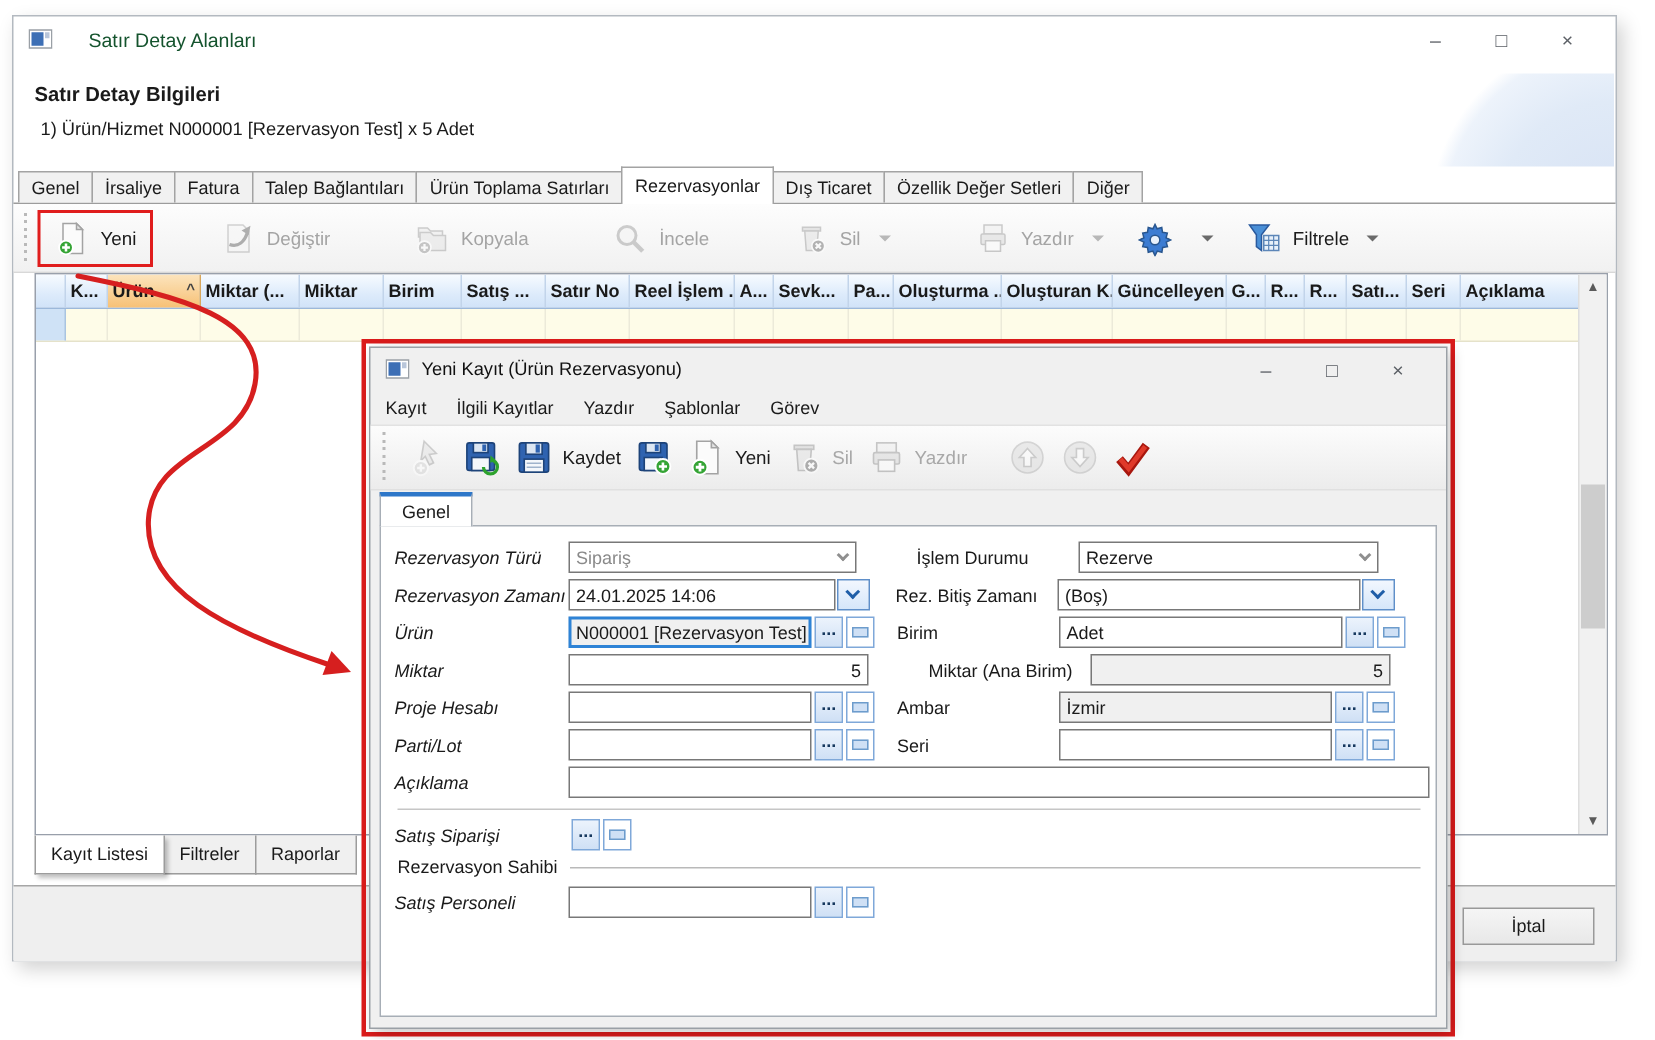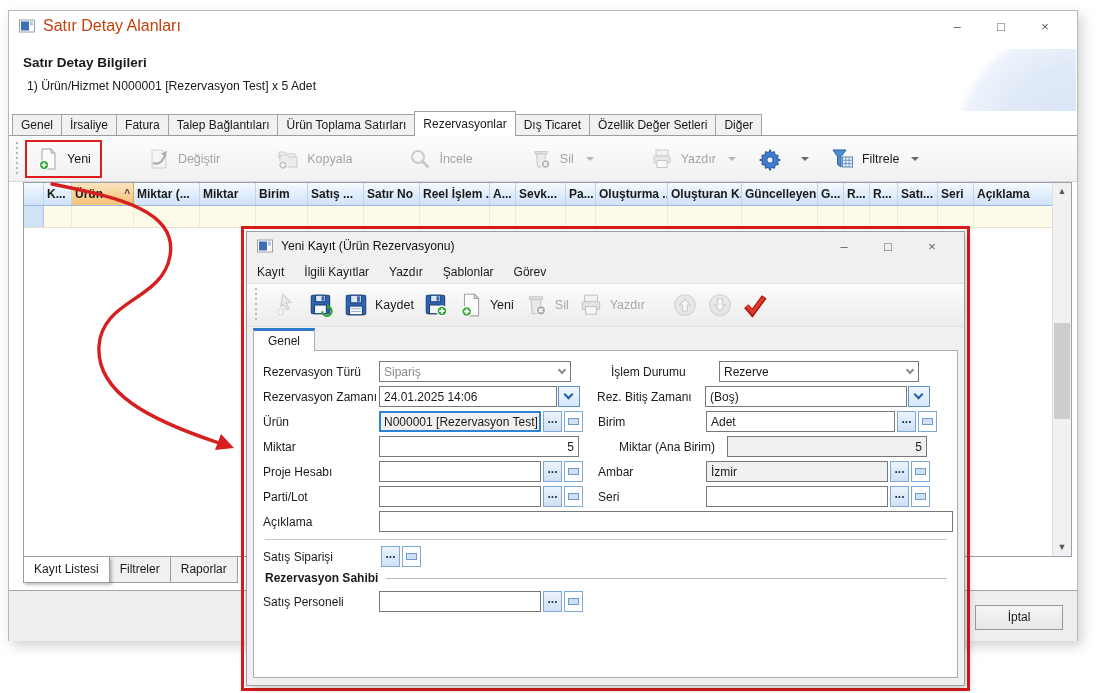--- a/index.html
+++ b/index.html
@@ -11,21 +11,21 @@
   }
 
   
   .main-window {
     position: absolute; left: 8px; top: 10px; width: 1070px; height: 631px;
     background: #fff; border: 1px solid #b3b9c0;
     box-shadow: 4px 5px 12px rgba(0,0,0,.18); z-index: 1;
   }
   .titlebar { position: absolute; left: 0; top: 0; right: 0; height: 30px;
     display: flex; align-items: center; gap: 8px; padding: 0 10px; }
-  .titlebar .ttl { color: #c2410c; font-size: 16px; }
+  .titlebar .ttl { color: #14532d; font-size: 13px; margin-left: 16px; }
   .win-controls { margin-left: auto; display: flex; gap: 0; }
   .win-btn { width: 44px; text-align: center; color: #5c6066; font-size: 13px; cursor: default; }
 
   .header-area { position: absolute; left: 0; top: 30px; right: 1px; height: 70px; overflow: hidden; }
   .corner-decor { position: absolute; right: 0; top: 8px; width: 170px; height: 92px;
     background: radial-gradient(circle at 100% 105%, #d7e2f4 0%, #e0eaf7 40%, #edf3fb 58%, rgba(240,245,252,0) 63%); }
   .h-title { position: absolute; left: 14px; top: 14px; font-weight: bold; font-size: 13.5px; }
   .h-sub { position: absolute; left: 18px; top: 38px; font-size: 12.2px; }
 
   .tabs { position: absolute; left: 0; top: 100px; right: 0; height: 25px;
@@ -104,21 +104,21 @@
   .dtb-btn.disabled .dicon { opacity: .45; filter: grayscale(1); }
   .dicon { width: 26px; height: 26px; }
 
   .d-tabstrip { position: absolute; left: 6px; top: 96px; right: 6px; height: 23px; }
   .d-tab { display: inline-block; height: 23px; padding: 0 14px; line-height: 21px; background: #fff;
     border: 1px solid #a7aeb6; border-top: 3px solid #2e77c9; border-bottom: none; position: relative; z-index: 2; }
   .d-content { position: absolute; left: 6px; right: 6px; top: 118px; bottom: 7px;
     background: #fff; border: 1px solid #a7aeb6; padding: 10px 0 0 9px; overflow: hidden; }
 
   .frow { display: flex; align-items: center; height: 21px; margin-bottom: 4px; }
-  .flabel { width: 116px; flex-shrink: 0; }
+  .flabel { width: 116px; flex-shrink: 0; font-style: italic; }
   .flabel-r { width: 108px; flex-shrink: 0; }
   .fspacer { width: 40px; flex-shrink: 0; }
   .fld { height: 21px; border: 1px solid #787878; background: #fff; display: flex;
     align-items: center; padding: 0 4px; overflow: hidden; white-space: nowrap; }
   .fld.readonly { background: #f0f0f0; }
   .fld.num { justify-content: flex-end; }
   .fld.focused { border: 2px solid #2e83d6; padding: 0 3px; }
   .combo { position: relative; padding-right: 18px; }
   .combo .chev { position: absolute; right: 5px; top: 5px; width: 6px; height: 6px;
     border-right: 2px solid #8f8f8f; border-bottom: 2px solid #8f8f8f; transform: rotate(45deg); }
@@ -128,21 +128,21 @@
   .btn-chev .chev { position: absolute; left: 6px; top: 4px; width: 7px; height: 7px;
     border-right: 2.4px solid #1f5ea8; border-bottom: 2.4px solid #1f5ea8; transform: rotate(45deg); }
   .btn-dots { width: 19px; height: 21px; margin-left: 2px; border: 1px solid #7fa8d9;
     background: linear-gradient(#ecf3fc, #cfe0f5); color: #16385e; font-weight: bold;
     text-align: center; line-height: 14px; font-size: 12px; flex-shrink: 0; }
   .btn-kbd { width: 19px; height: 21px; margin-left: 2px; border: 1px solid #7fa8d9;
     background: #fff; position: relative; flex-shrink: 0; }
   .btn-kbd::after { content: ""; position: absolute; left: 3px; right: 3px; top: 6px; bottom: 6px;
     background: #cfe0f5; border: 1px solid #6d9ccc; }
   .fsep { border-top: 1px solid #c6c6c6; margin: 7px 10px 6px 2px; }
-  .fgroup { display: flex; align-items: center; gap: 8px; font-weight: bold; margin: 2px 10px 6px 2px; }
+  .fgroup { display: flex; align-items: center; gap: 8px; font-weight: normal; margin: 2px 10px 6px 2px; }
   .fgroup::after { content: ""; flex: 1; border-top: 1px solid #b9b9b9; }
 
   .icon16 { width: 16px; height: 14px; }
 </style>
 </head>
 <body>
 
 <div class="main-window">
   <div class="titlebar">
     <svg class="icon16" viewBox="0 0 16 14">

